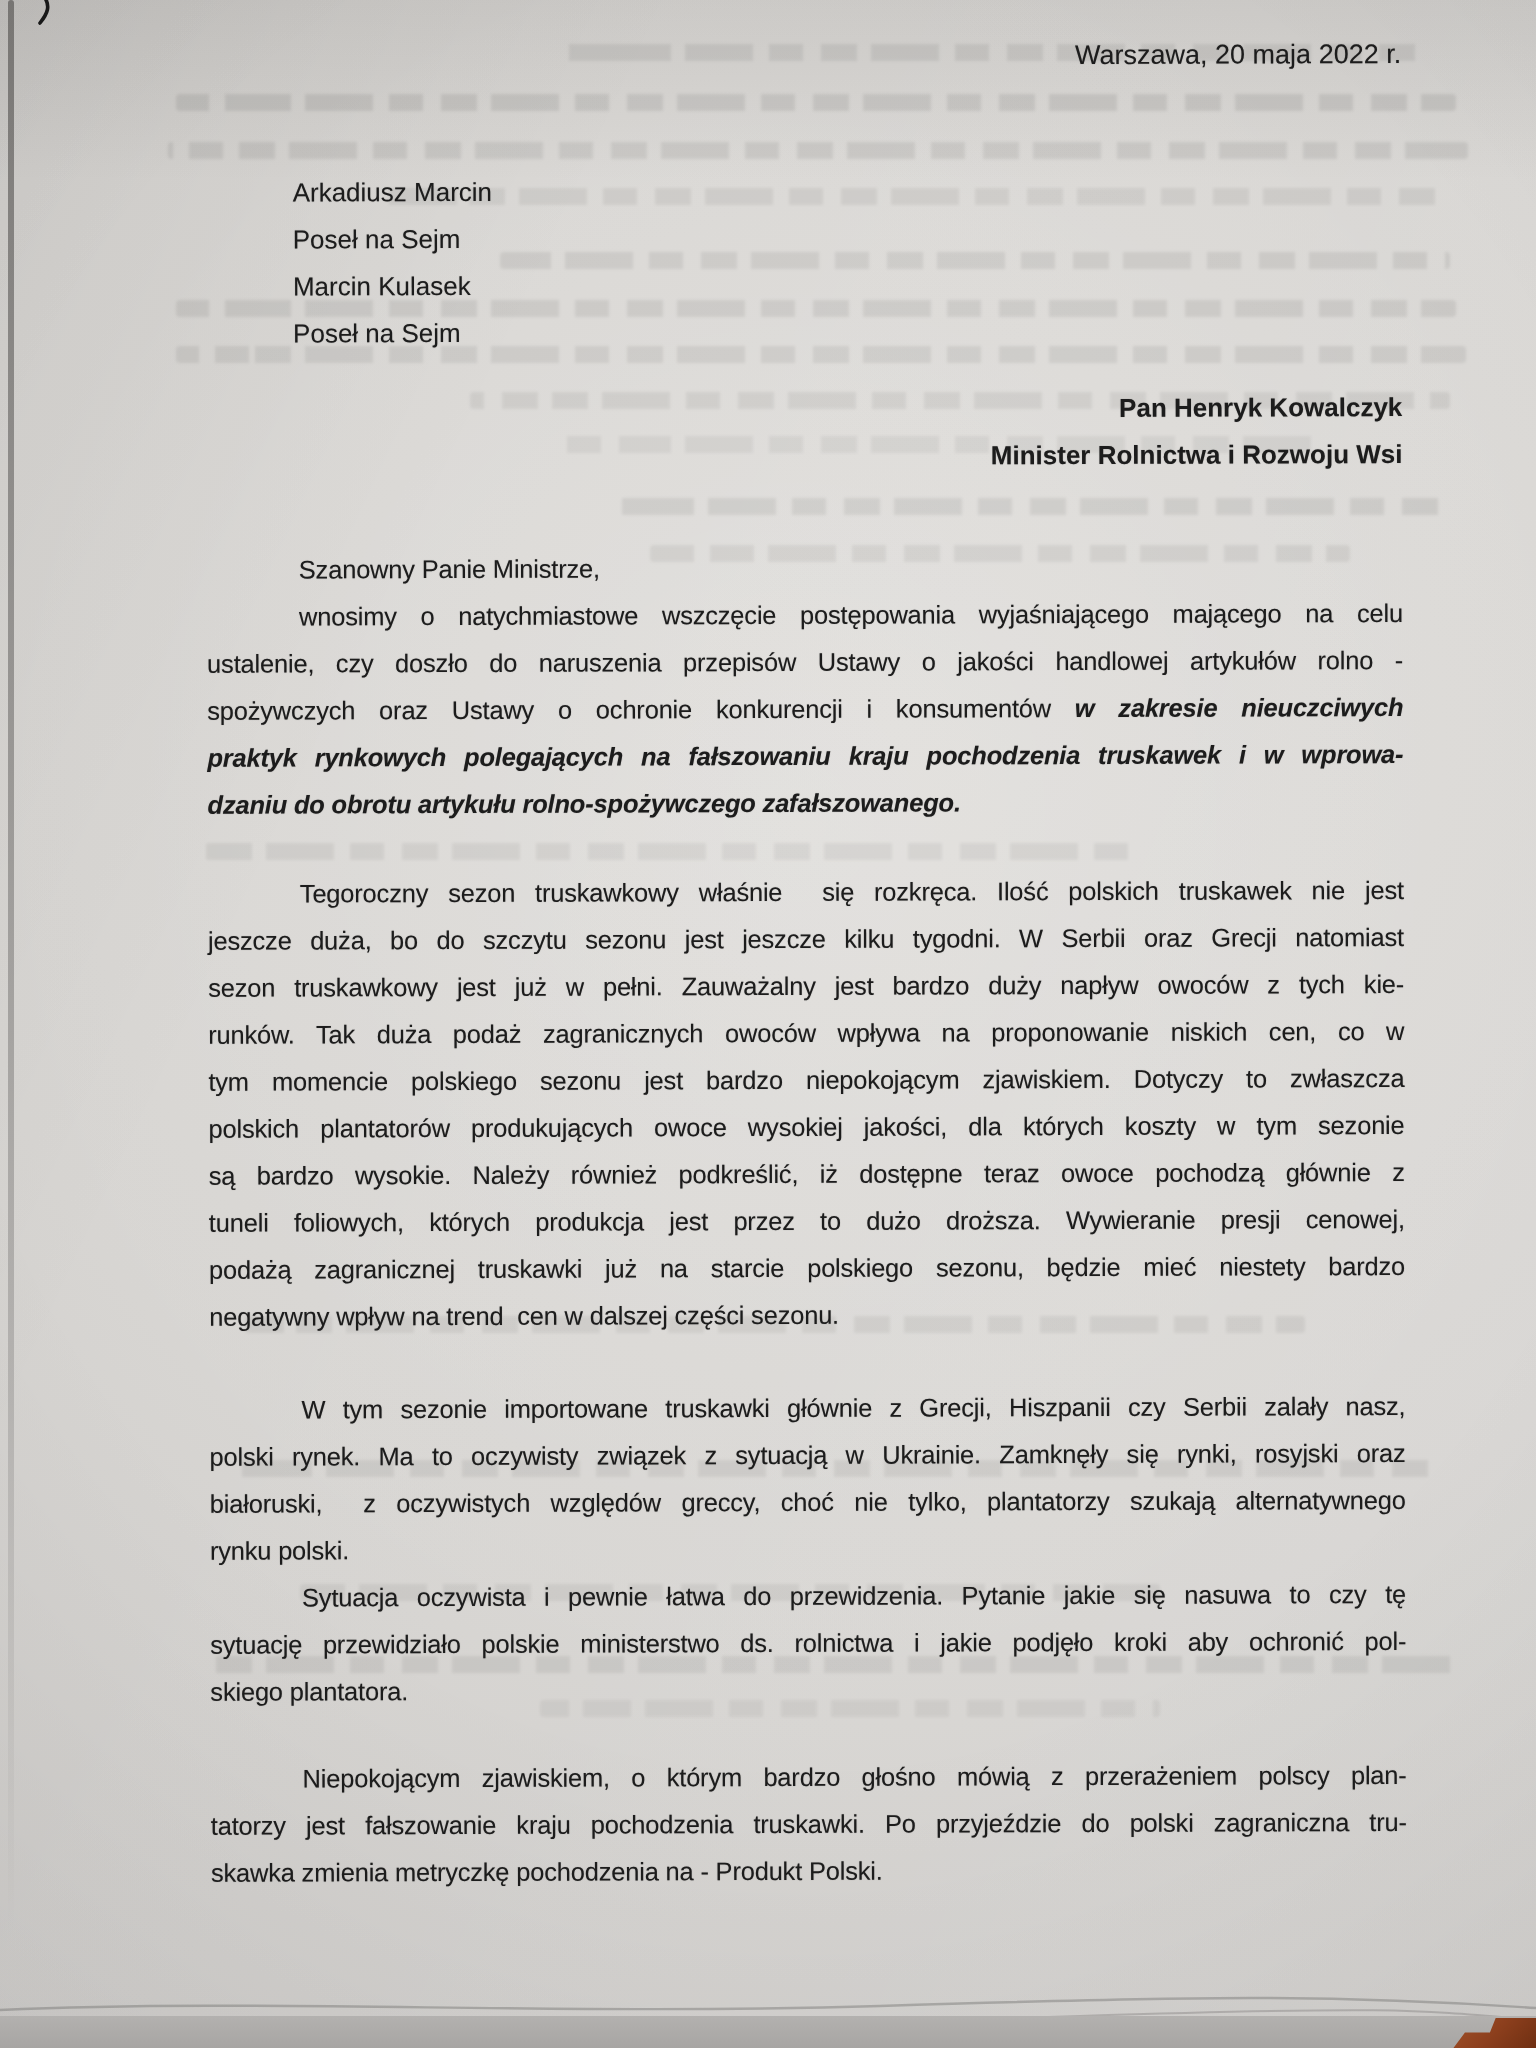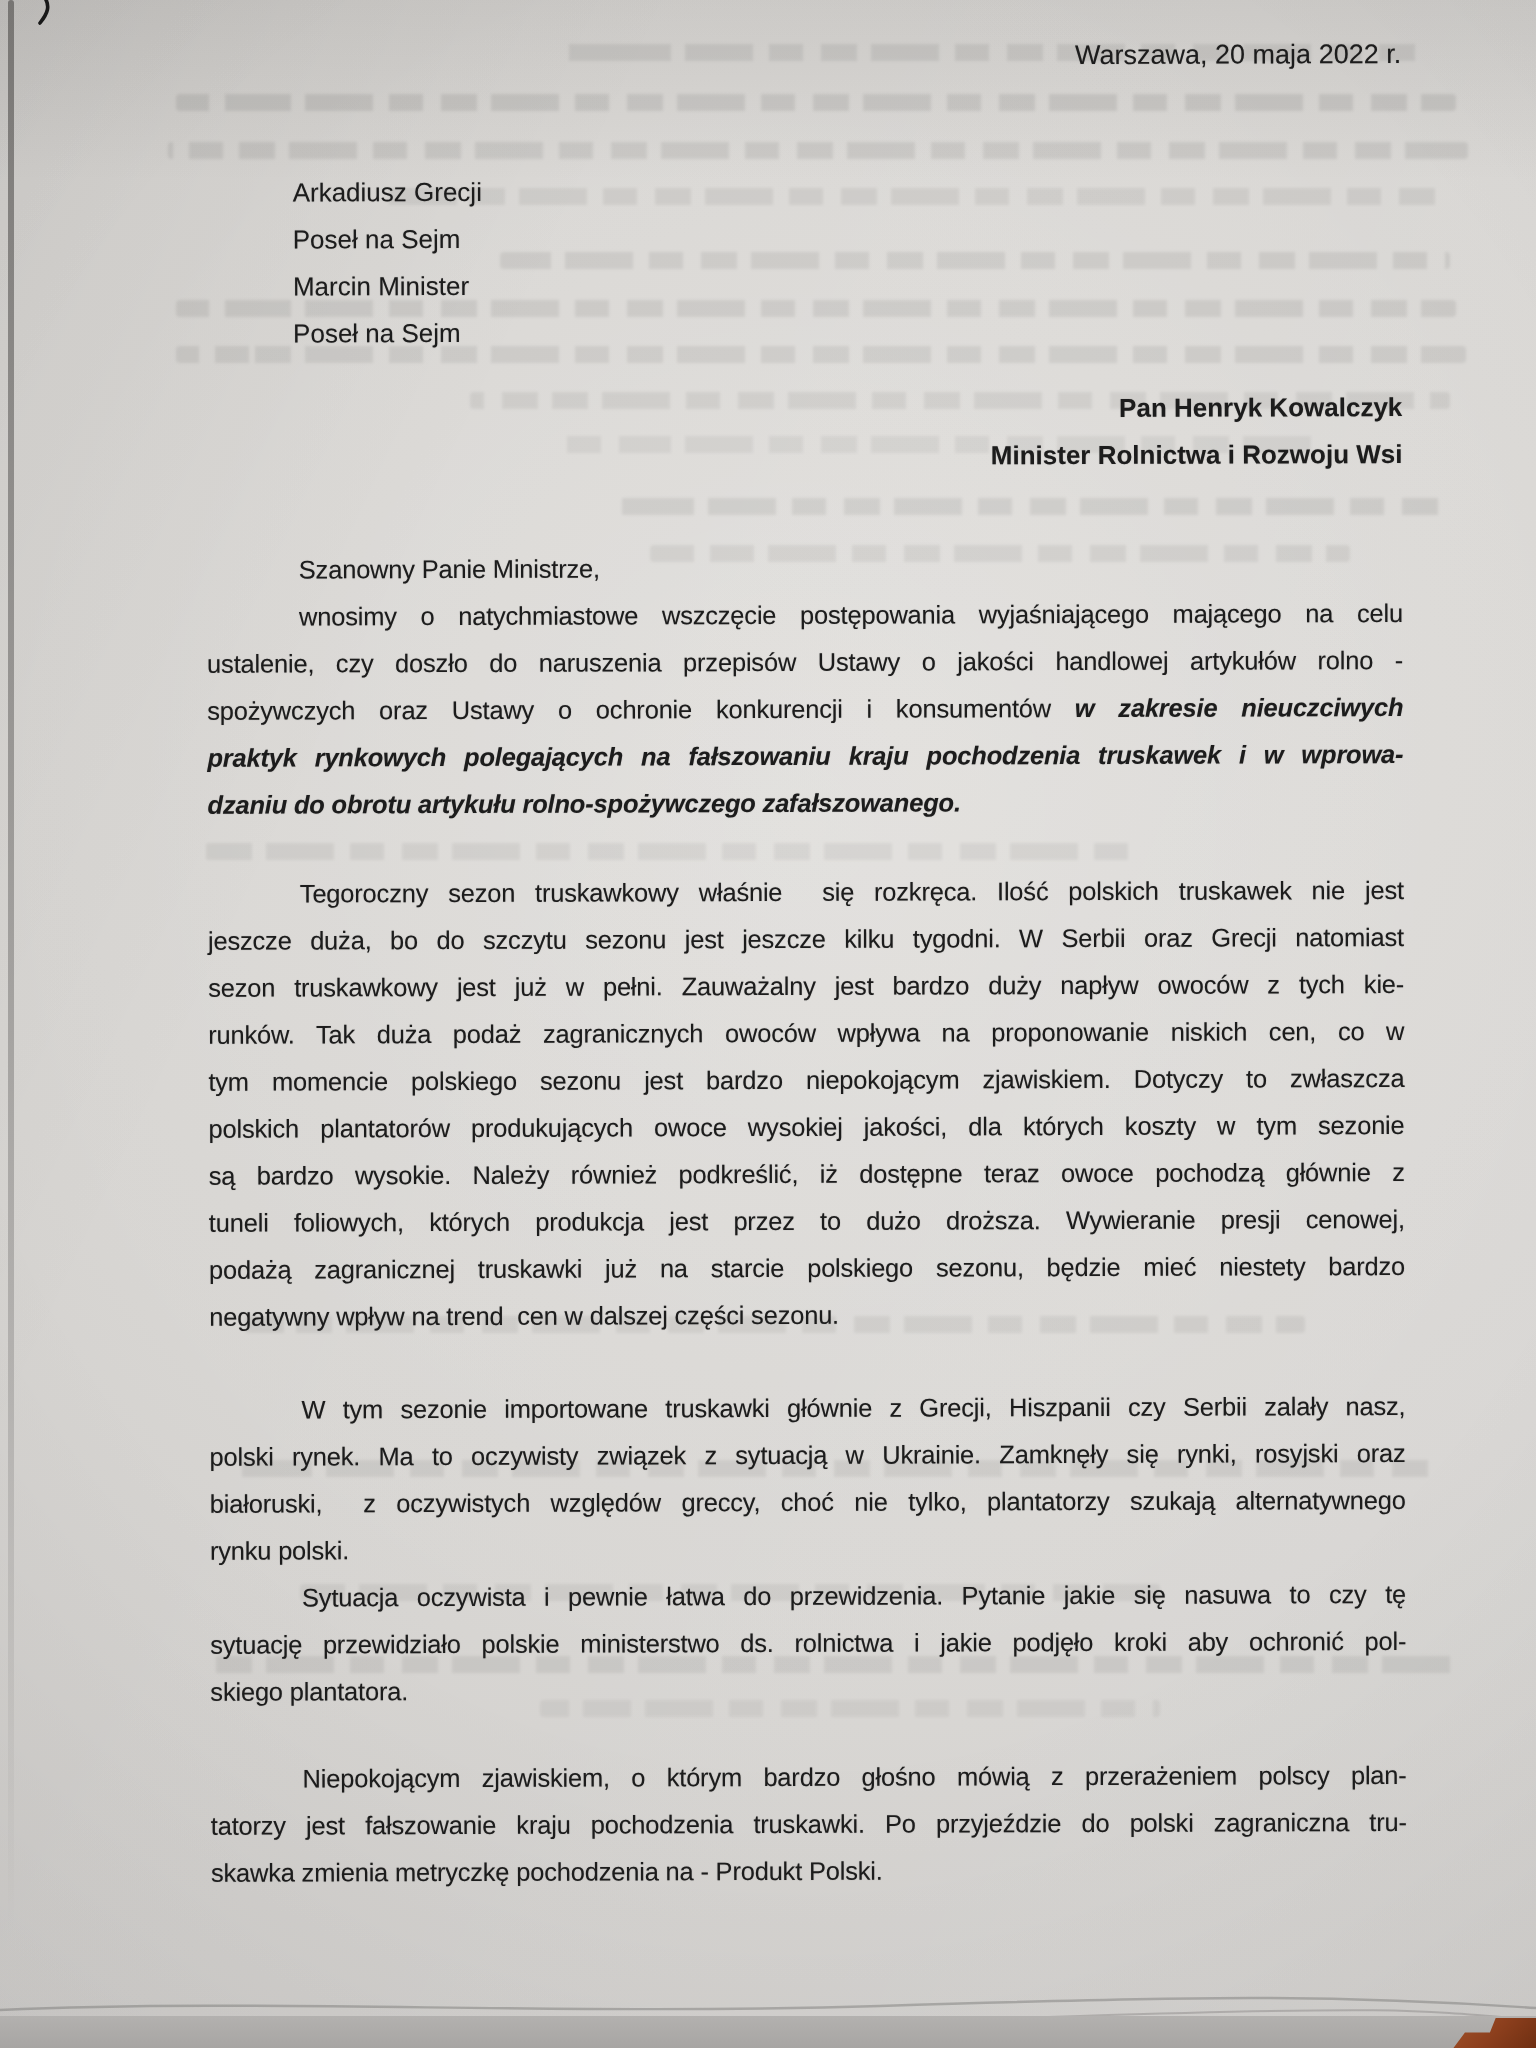--- a/index.html
+++ b/index.html
@@ -85,23 +85,23 @@
       <div class="bleed" style="left: 235px; top: 1460px; width: 1200px; opacity: 0.11; background-position: 41px 0px;"></div>
       <div class="bleed" style="left: 300px; top: 1584px; width: 860px; opacity: 0.09; background-position: 9px 0px;"></div>
       <div class="bleed" style="left: 205px; top: 1656px; width: 1250px; opacity: 0.11; background-position: 11px 0px;"></div>
       <div class="bleed" style="left: 540px; top: 1700px; width: 620px; opacity: 0.08; background-position: 55px 0px;"></div>
     </div>
 
   <div class="content">
     <div class="date txt">Warszawa, 20 maja 2022 r.</div>
 
     <div class="sender txt">
-      <div>Arkadiusz Grecji</div>
+      <div>Arkadiusz Marcin</div>
       <div class="b">Poseł na Sejm</div>
-      <div>Marcin Minister</div>
+      <div>Marcin Kulasek</div>
       <div class="b">Poseł na Sejm</div>
     </div>
 
     <div class="recipient txt">
       <div>Pan Henryk Kowalczyk</div>
       <div>Minister Rolnictwa i Rozwoju Wsi</div>
     </div>
 
     <div class="letter txt">
       <div class="line ind last">Szanowny Panie Ministrze,</div>

